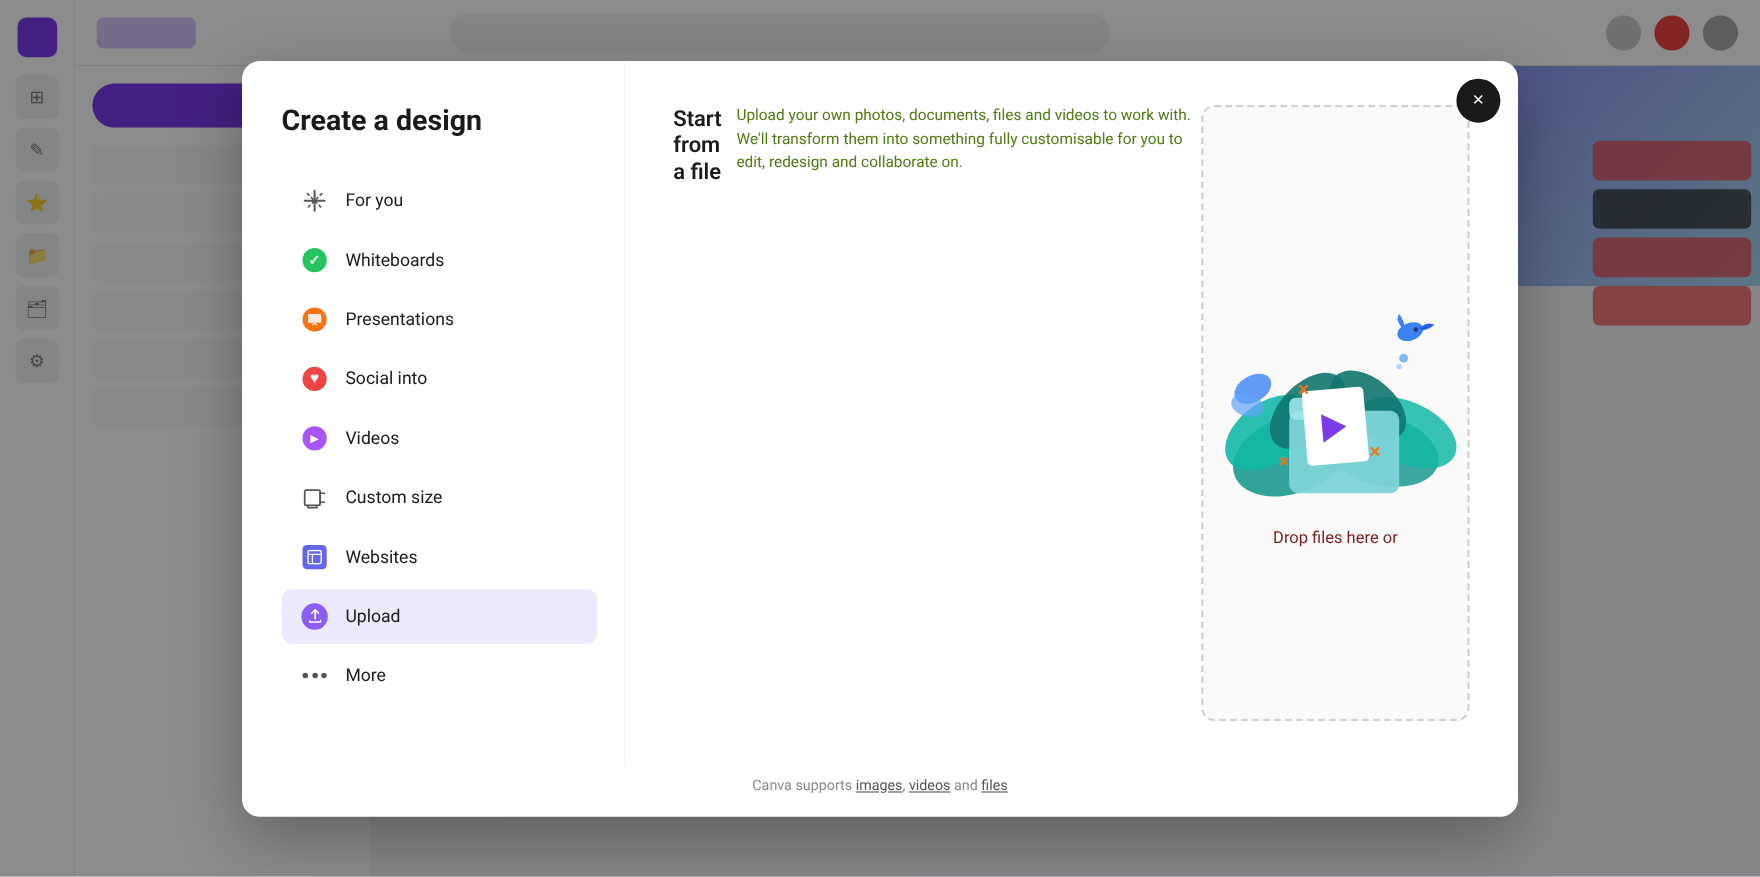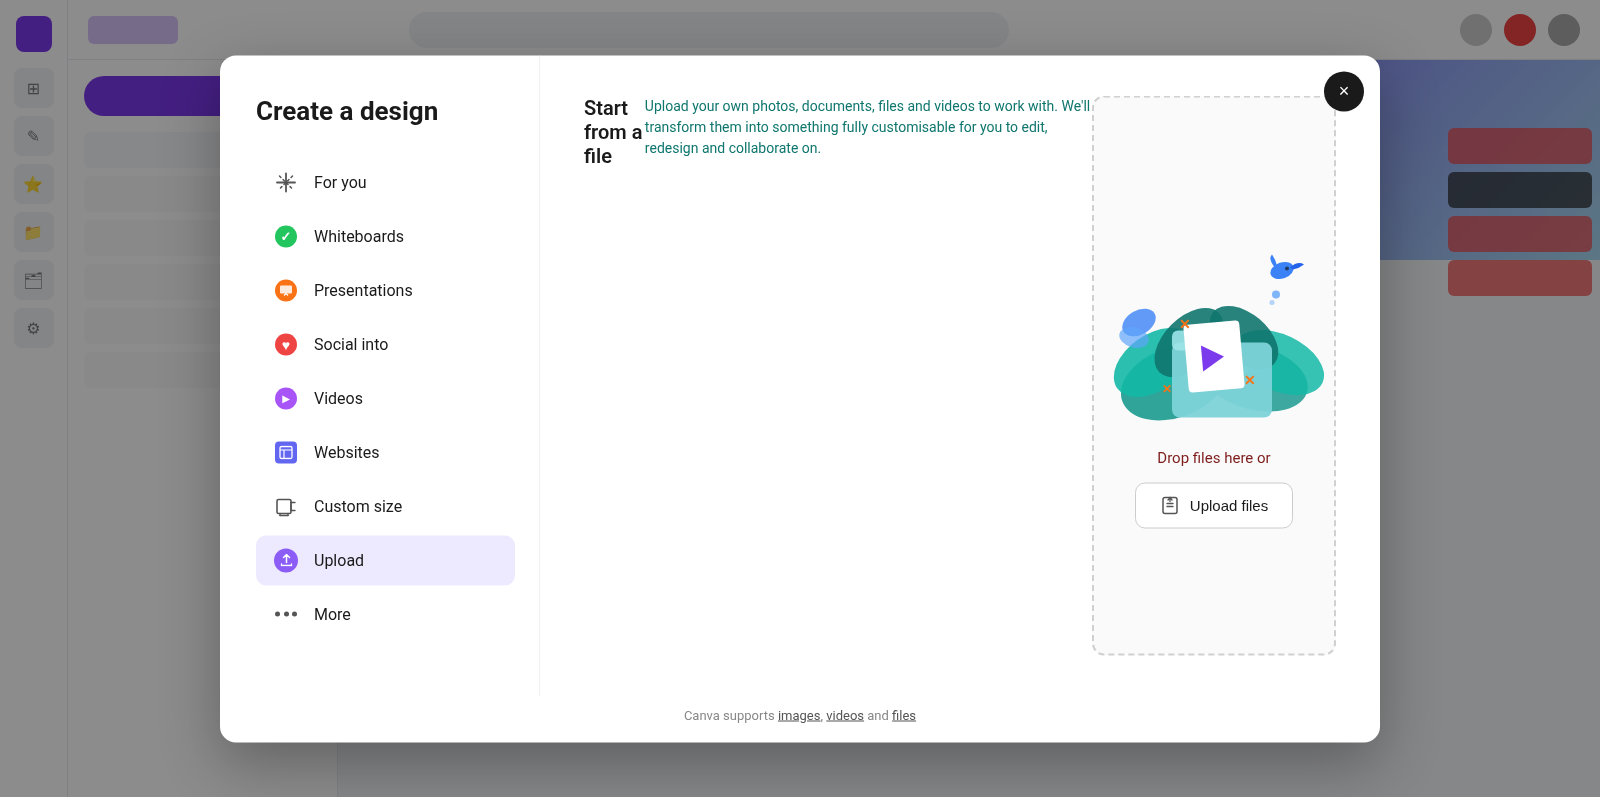--- a/index.html
+++ b/index.html
@@ -142,21 +142,21 @@
       box-shadow: 0 20px 60px rgba(0,0,0,0.3);
     }
 
     .modal-inner {
       display: flex;
       min-height: 640px;
     }
 
     
     .modal-nav {
-      width: 320px;
+      width: 348px;
       min-width: 280px;
       padding: 40px 24px 40px 36px;
       border-right: 1px solid #f0f0f0;
     }
 
     .modal-title {
       font-size: 26px;
       font-weight: 700;
       color: #1a1a1a;
       margin-bottom: 32px;
@@ -208,21 +208,21 @@
 
     .content-title {
       font-size: 20px;
       font-weight: 600;
       color: #1a1a1a;
       margin-bottom: 10px;
     }
 
     .content-desc {
       font-size: 14px;
-      color: #0f766e;
+      color: #4d7c0f;
       line-height: 1.5;
       margin-bottom: 20px;
     }
 
     .upload-zone {
       flex: 1;
       border: 2px dashed #d0d0d0;
       border-radius: 12px;
       display: flex;
       flex-direction: column;
@@ -387,46 +387,46 @@
 
         <div class="nav-item">
           <div class="nav-item-icon">
             <div style="width:22px;height:22px;background:#a855f7;border-radius:50%;display:flex;align-items:center;justify-content:center;color:white;font-size:10px;">▶</div>
           </div>
           <span class="nav-item-label">Videos</span>
         </div>
 
         <div class="nav-item">
           <div class="nav-item-icon">
-            <div style="width:22px;height:22px;background:#6366f1;border-radius:4px;display:flex;align-items:center;justify-content:center;">
-              <svg width="14" height="14" viewBox="0 0 14 14" fill="none">
-                <rect x="1" y="1" width="12" height="12" rx="1.5" fill="none" stroke="white" stroke-width="1.3"></rect>
-                <line x1="1" y1="4.5" x2="13" y2="4.5" stroke="white" stroke-width="1.2"></line>
-                <line x1="5" y1="4.5" x2="5" y2="13" stroke="white" stroke-width="1.2"></line>
-              </svg>
-            </div>
-          </div>
-          <span class="nav-item-label">Websites</span>
-        </div>
-
-        <div class="nav-item">
-          <div class="nav-item-icon">
             <svg width="22" height="22" viewBox="0 0 22 22" fill="none">
               <rect x="2" y="4" width="14" height="14" rx="1.5" stroke="#555" stroke-width="1.6" fill="none"></rect>
               <line x1="16" y1="7" x2="20" y2="7" stroke="#555" stroke-width="1.4" stroke-linecap="round"></line>
               <line x1="16" y1="15" x2="20" y2="15" stroke="#555" stroke-width="1.4" stroke-linecap="round"></line>
               <line x1="16" y1="7" x2="16" y2="15" stroke="#555" stroke-width="1.4" stroke-linecap="round"></line>
               <line x1="5" y1="18" x2="5" y2="20" stroke="#555" stroke-width="1.4" stroke-linecap="round"></line>
               <line x1="13" y1="18" x2="13" y2="20" stroke="#555" stroke-width="1.4" stroke-linecap="round"></line>
               <line x1="5" y1="20" x2="13" y2="20" stroke="#555" stroke-width="1.4" stroke-linecap="round"></line>
             </svg>
           </div>
           <span class="nav-item-label">Custom size</span>
         </div>
 
+        <div class="nav-item">
+          <div class="nav-item-icon">
+            <div style="width:22px;height:22px;background:#6366f1;border-radius:4px;display:flex;align-items:center;justify-content:center;">
+              <svg width="14" height="14" viewBox="0 0 14 14" fill="none">
+                <rect x="1" y="1" width="12" height="12" rx="1.5" fill="none" stroke="white" stroke-width="1.3"></rect>
+                <line x1="1" y1="4.5" x2="13" y2="4.5" stroke="white" stroke-width="1.2"></line>
+                <line x1="5" y1="4.5" x2="5" y2="13" stroke="white" stroke-width="1.2"></line>
+              </svg>
+            </div>
+          </div>
+          <span class="nav-item-label">Websites</span>
+        </div>
+
         <div class="nav-item active">
           <div class="nav-item-icon">
             <div style="width:24px;height:24px;background:#8b5cf6;border-radius:50%;display:flex;align-items:center;justify-content:center;">
               <svg width="13" height="13" viewBox="0 0 13 13" fill="none">
                 <path d="M6.5 1 L6.5 9 M3.5 4 L6.5 1 L9.5 4" stroke="white" stroke-width="1.5" stroke-linecap="round" stroke-linejoin="round"></path>
                 <path d="M1.5 10.5 L1.5 12 L11.5 12 L11.5 10.5" stroke="white" stroke-width="1.3" stroke-linecap="round"></path>
               </svg>
             </div>
           </div>
           <span class="nav-item-label">Upload</span>
@@ -483,29 +483,20 @@
             <text x="150" y="162" font-size="14" fill="#f97316" font-weight="bold">✕</text>
             <text x="68" y="170" font-size="12" fill="#f97316" font-weight="bold">✕</text>
 
             <circle cx="182" cy="72" r="4" fill="#60a5fa" opacity="0.8"></circle>
             <circle cx="178" cy="80" r="2.5" fill="#93c5fd" opacity="0.7"></circle>
           </svg>
         </div>
 
         <span class="drop-text">Drop files here or</span>
 
-        <button class="upload-btn">
-          <svg width="20" height="20" viewBox="0 0 20 20" fill="none">
-            <rect x="3" y="2" width="14" height="16" rx="2" stroke="#555" stroke-width="1.5" fill="none"></rect>
-            <line x1="7" y1="8" x2="13" y2="8" stroke="#555" stroke-width="1.3" stroke-linecap="round"></line>
-            <line x1="7" y1="11" x2="13" y2="11" stroke="#555" stroke-width="1.3" stroke-linecap="round"></line>
-            <path d="M10 2 L10 6 M8 4.5 L10 2 L12 4.5" stroke="#555" stroke-width="1.3" stroke-linecap="round" stroke-linejoin="round"></path>
-          </svg>
-          <span>Upload files</span>
-        </button>
       </div>
     </div>
   </div>
 
   <div class="modal-footer">
     <span>Canva supports </span><a href="#">images</a><span>, </span><a href="#">videos</a><span> and </span><a href="#">files</a>
   </div>
 </div>
 
 </body></html>

